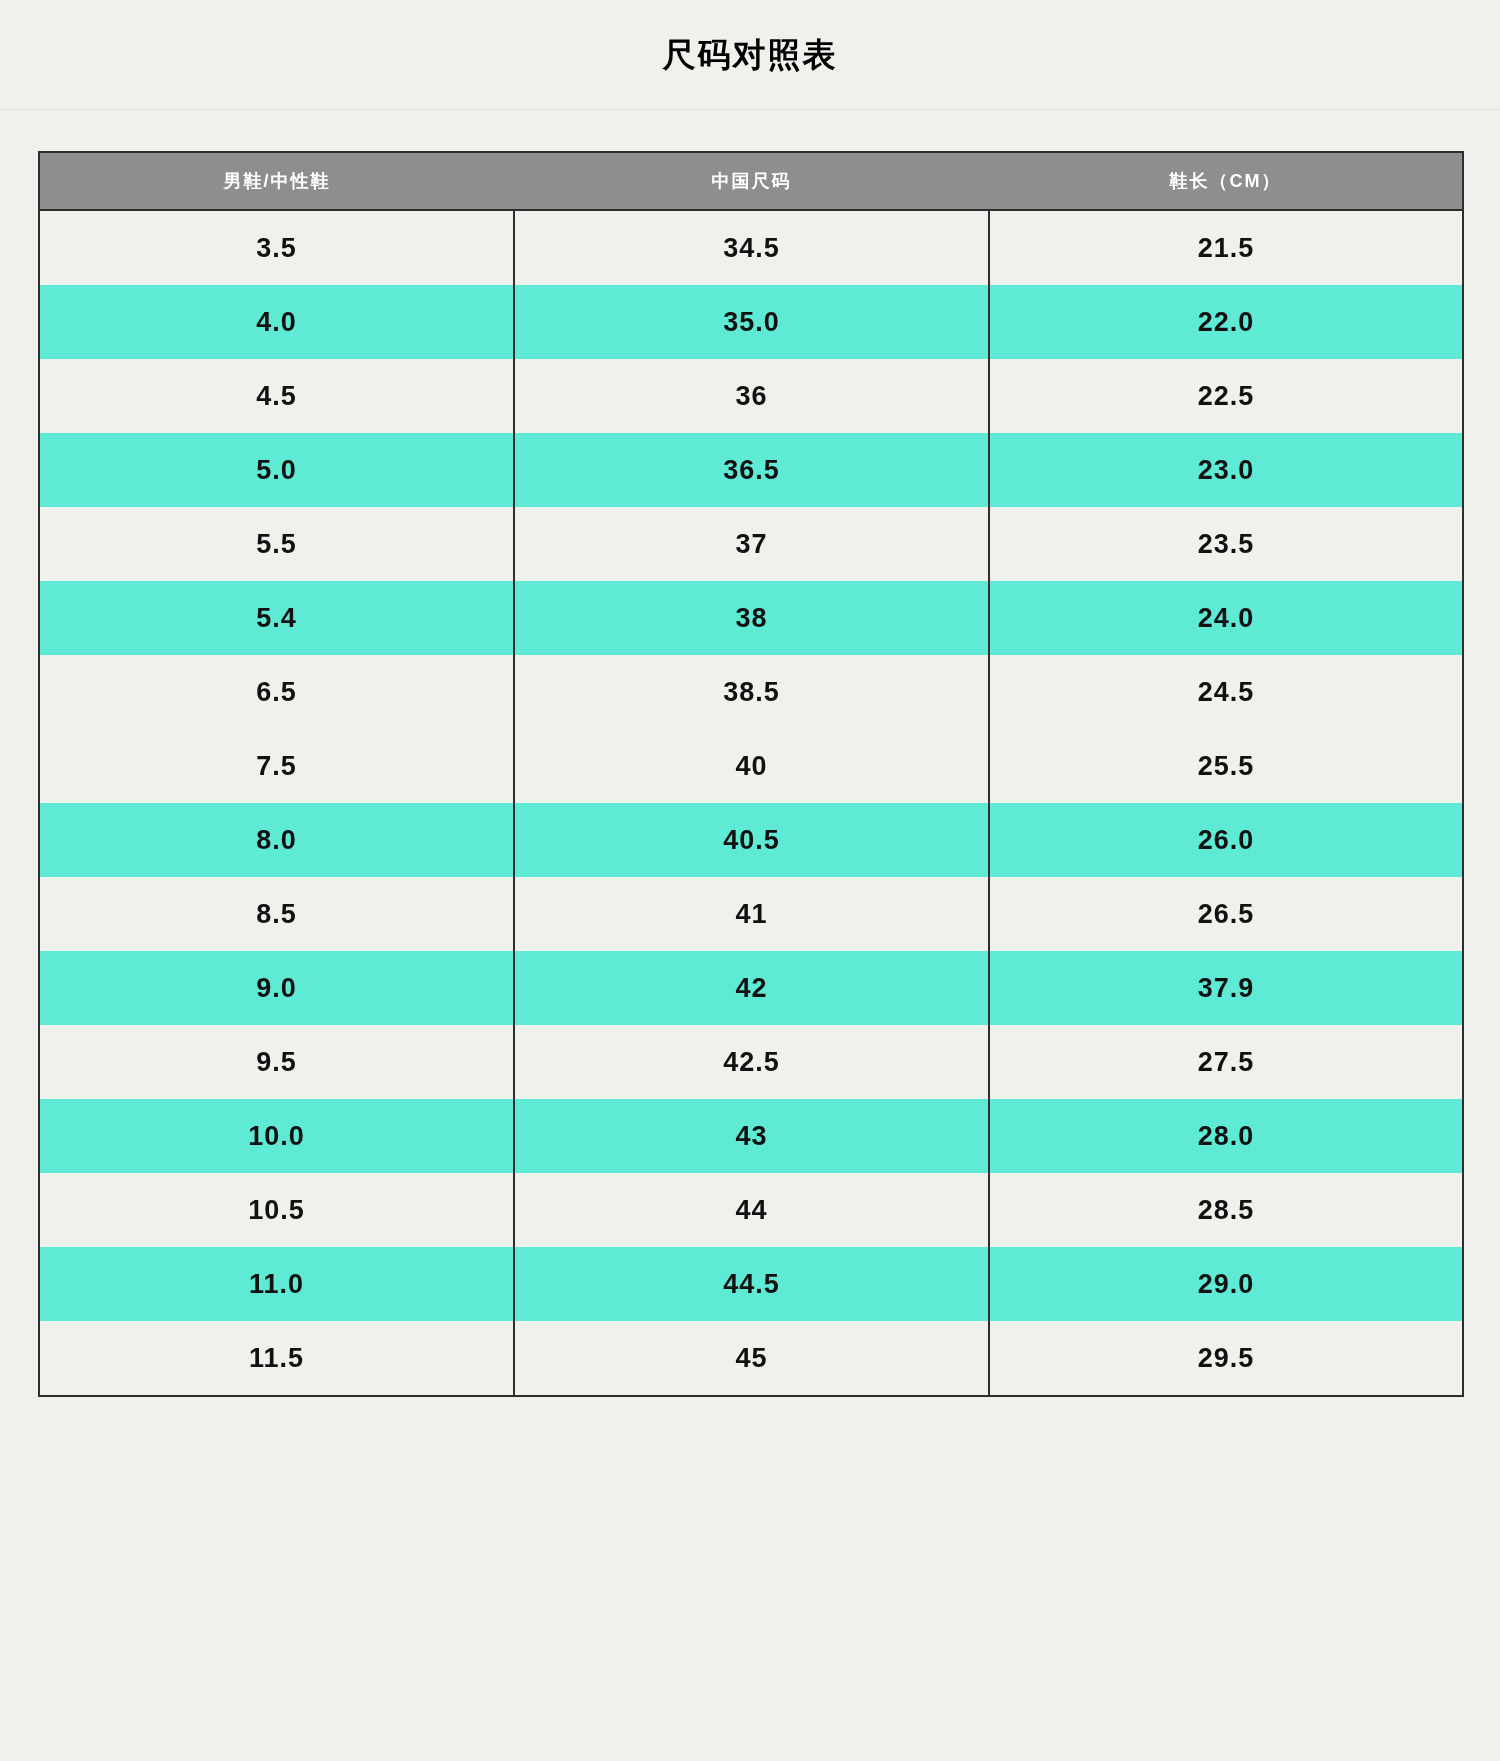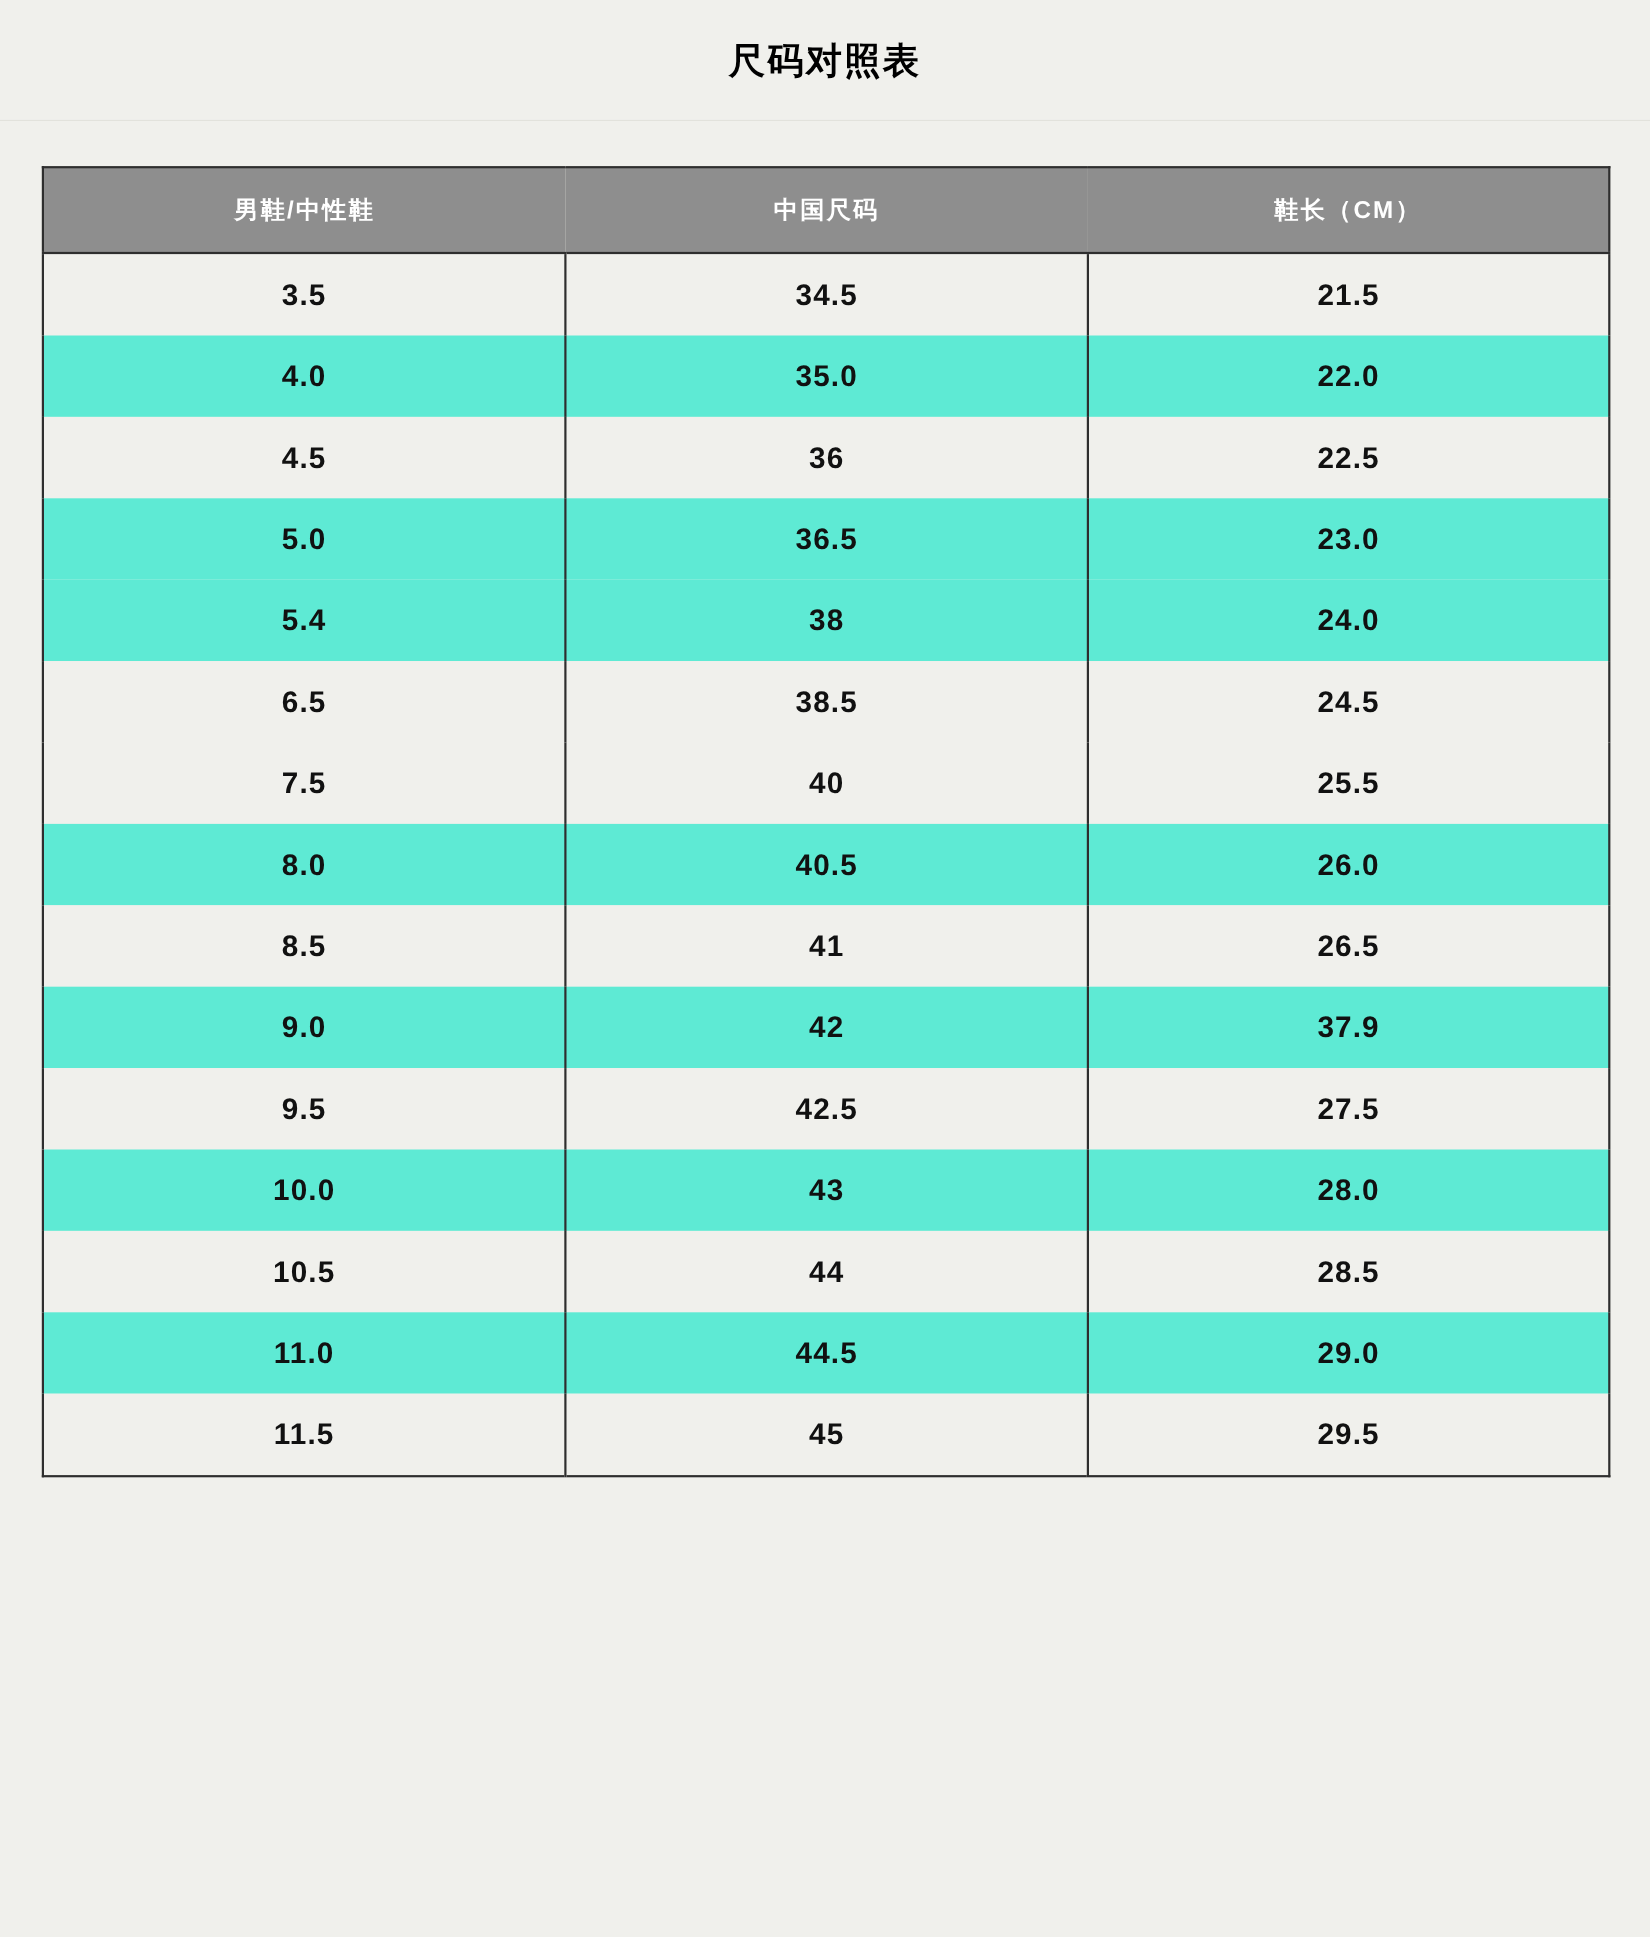--- a/index.html
+++ b/index.html
@@ -55,25 +55,25 @@
     border: 2px solid #2e2e2e;
   }
 
   table.size-table col.c1 { width: 475px; }
   table.size-table col.c2 { width: 475px; }
   table.size-table col.c3 { width: 474px; }
 
   thead th {
     background: #8e8e8e;
     color: #ffffff;
-    font-size: 22px;
+    font-size: 18px;
     font-weight: 700;
     letter-spacing: 2px;
     height: 56px;
-    padding: 10px;
+    padding: 0;
     text-align: center;
     vertical-align: middle;
     border: none;
     border-bottom: 2px solid #2e2e2e;
   }
 
   tbody td {
     height: 74px;
     padding: 0;
     text-align: center;
@@ -131,20 +131,25 @@
           <tr class="odd">
             <td>4.5</td>
             <td>36</td>
             <td>22.5</td>
           </tr>
           <tr class="even">
             <td>5.0</td>
             <td>36.5</td>
             <td>23.0</td>
           </tr>
+          <tr class="odd">
+            <td>5.5</td>
+            <td>37</td>
+            <td>23.5</td>
+          </tr>
           <tr class="even">
             <td>5.4</td>
             <td>38</td>
             <td>24.0</td>
           </tr>
           <tr class="odd">
             <td>6.5</td>
             <td>38.5</td>
             <td>24.5</td>
           </tr>

